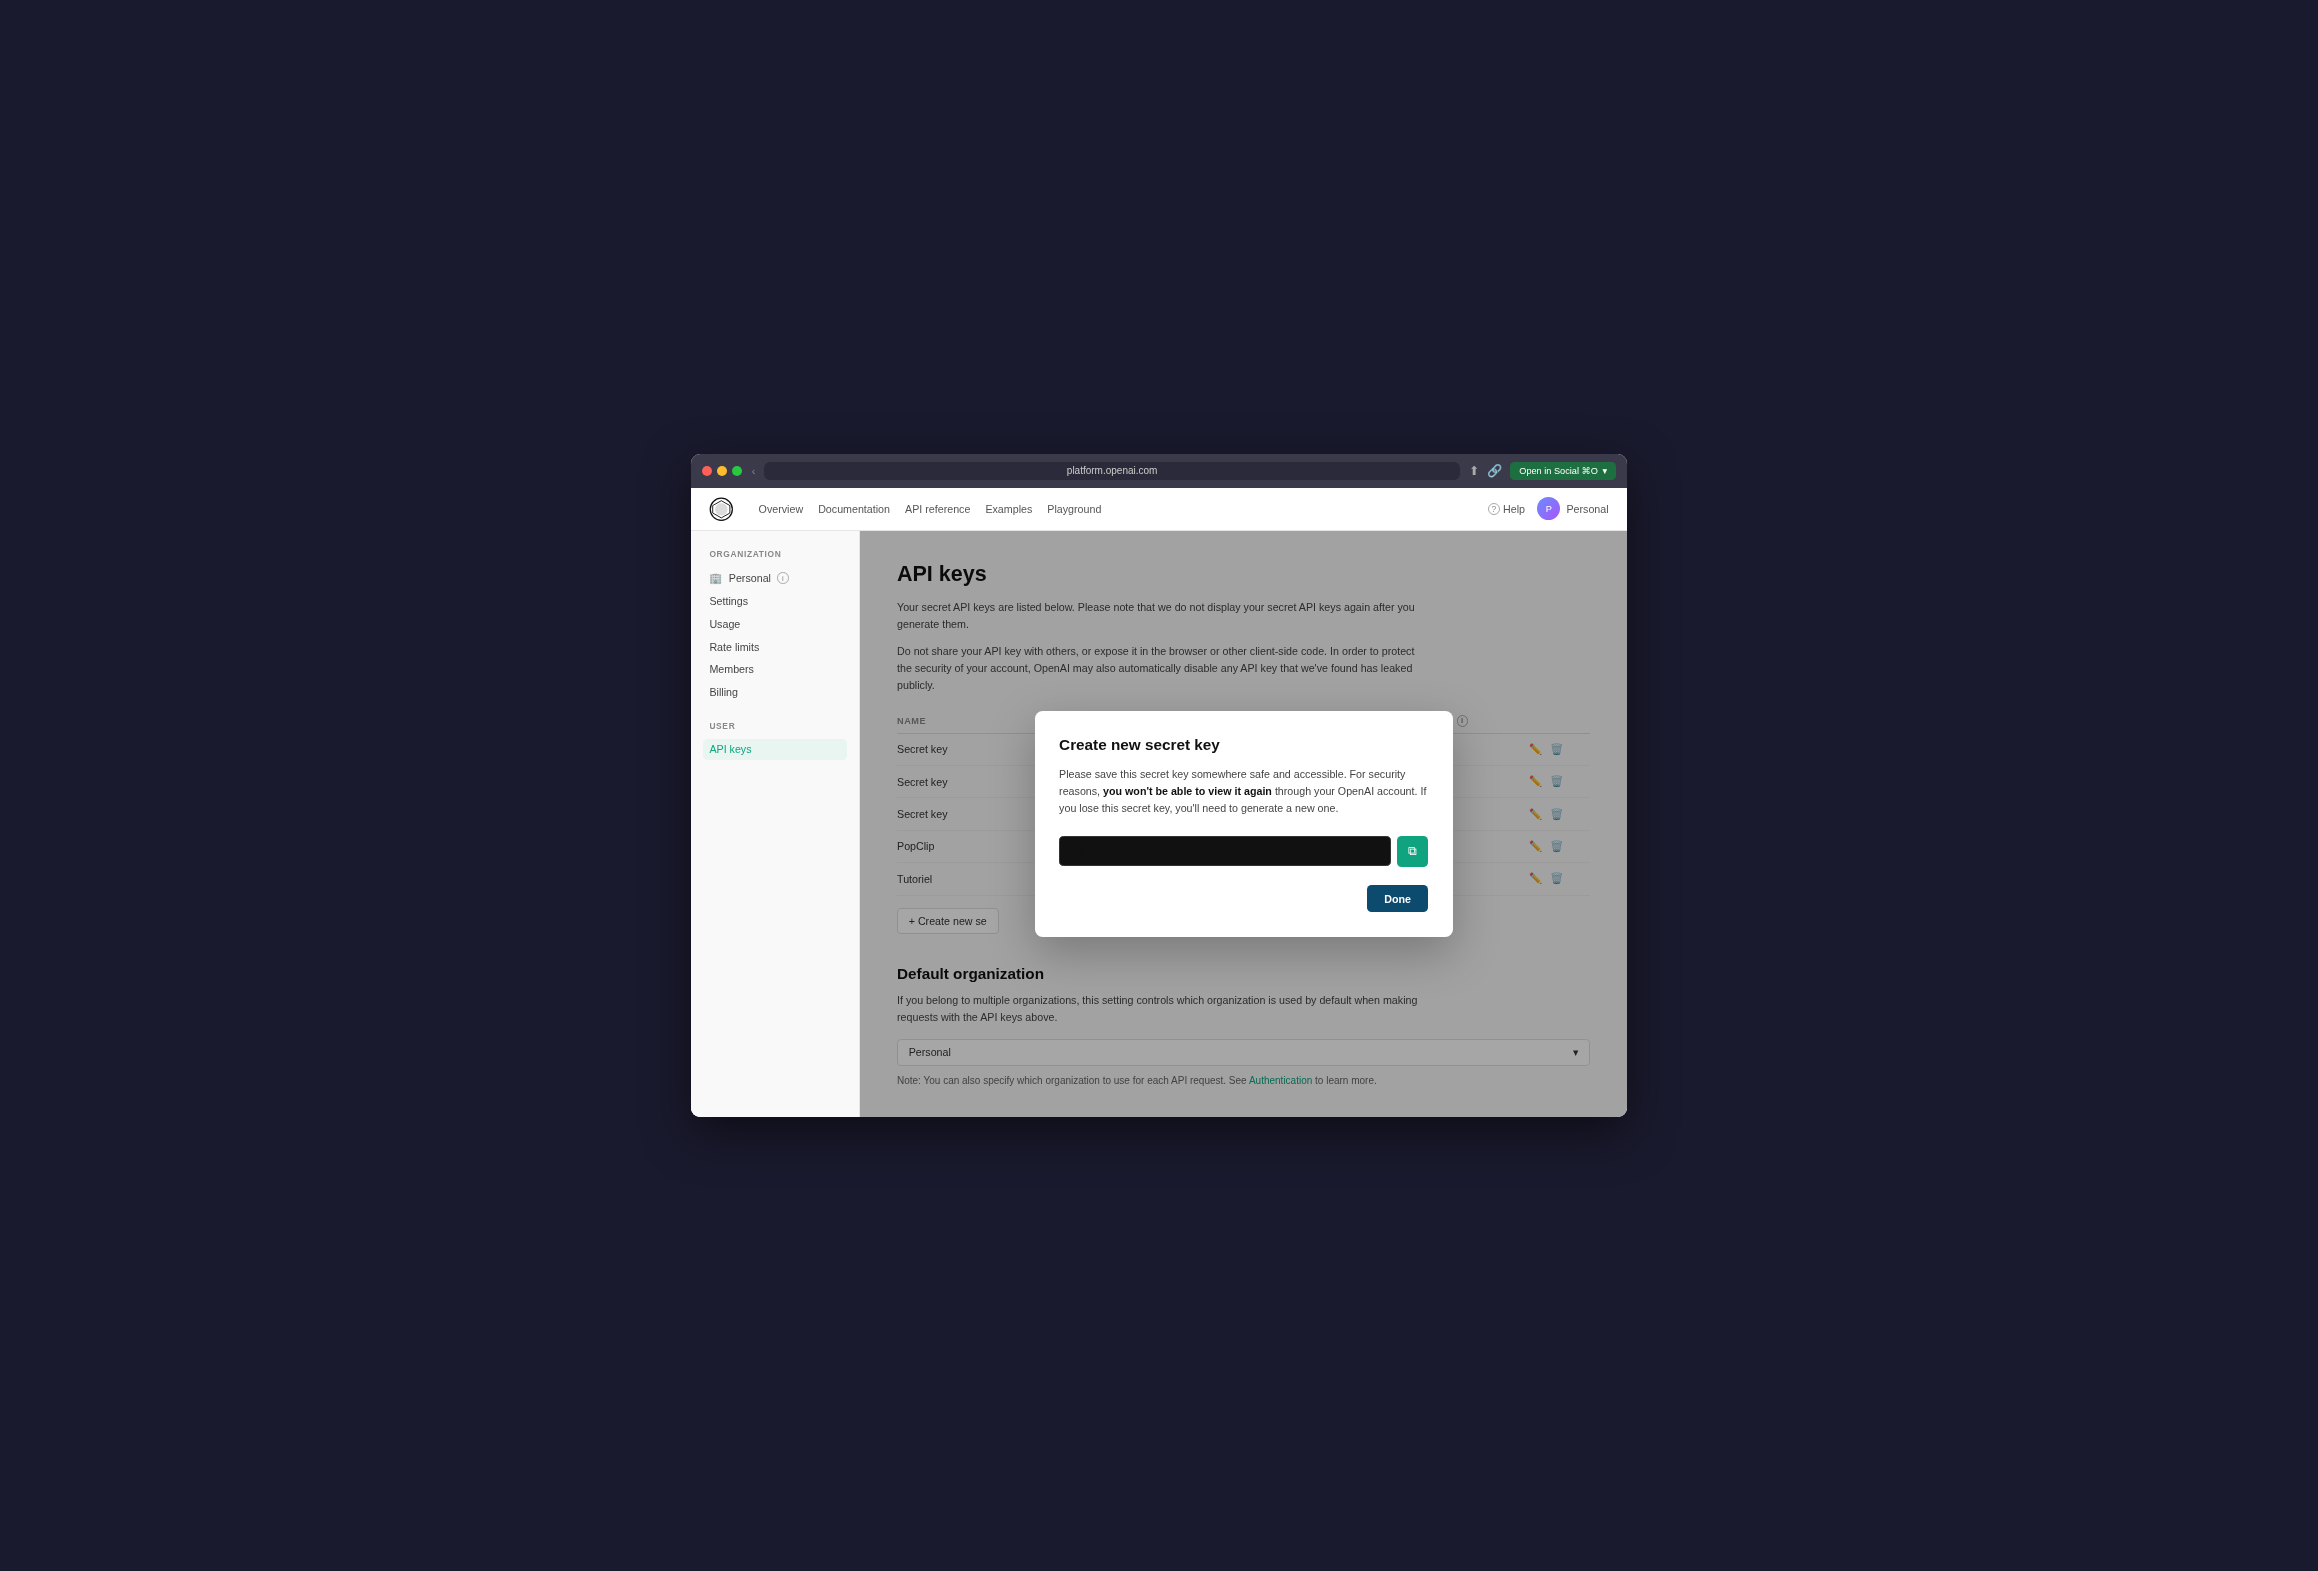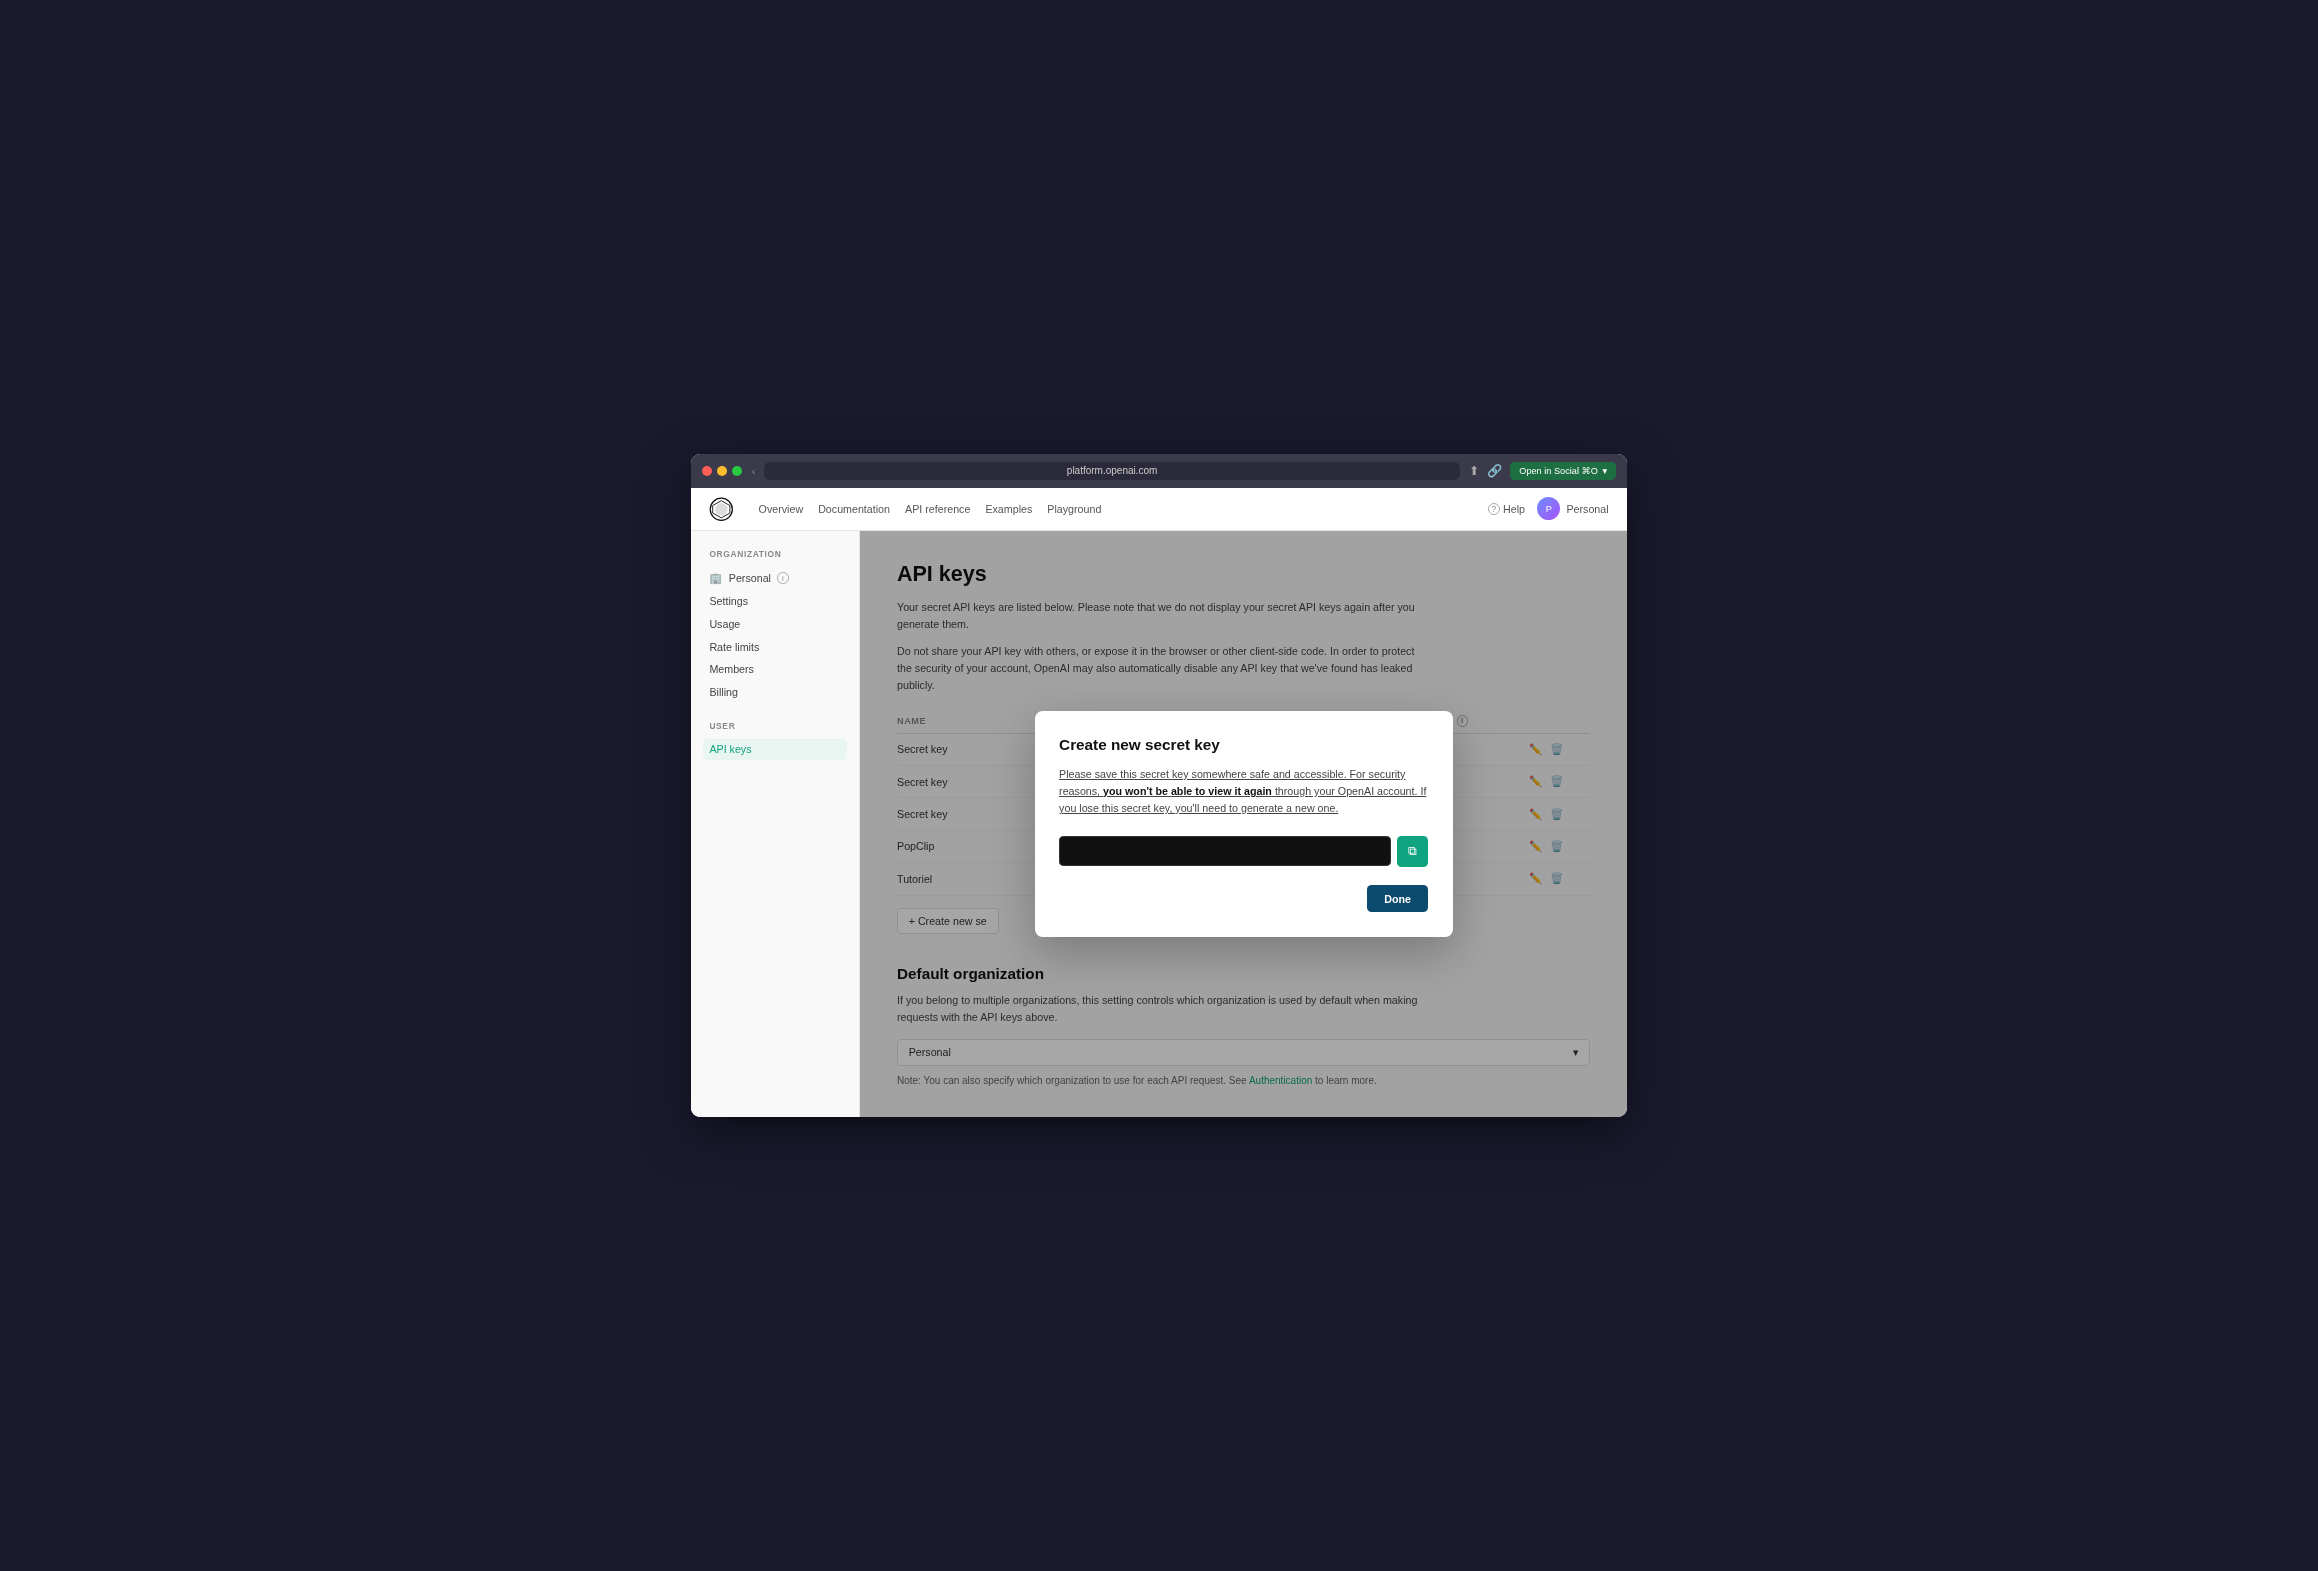--- a/index.html
+++ b/index.html
@@ -380,21 +380,20 @@
       font-weight: 700;
       color: #111;
       margin-bottom: 12.3px;
     }
 
     .modal-body {
       font-size: 10.7px;
       color: #444;
       line-height: 1.6;
       margin-bottom: 18.4px;
-      text-decoration: underline;
     }
 
     .modal-body strong {
       font-weight: 700;
       color: #111;
     }
 
     .key-row {
       display: flex;
       gap: 6.1px;

